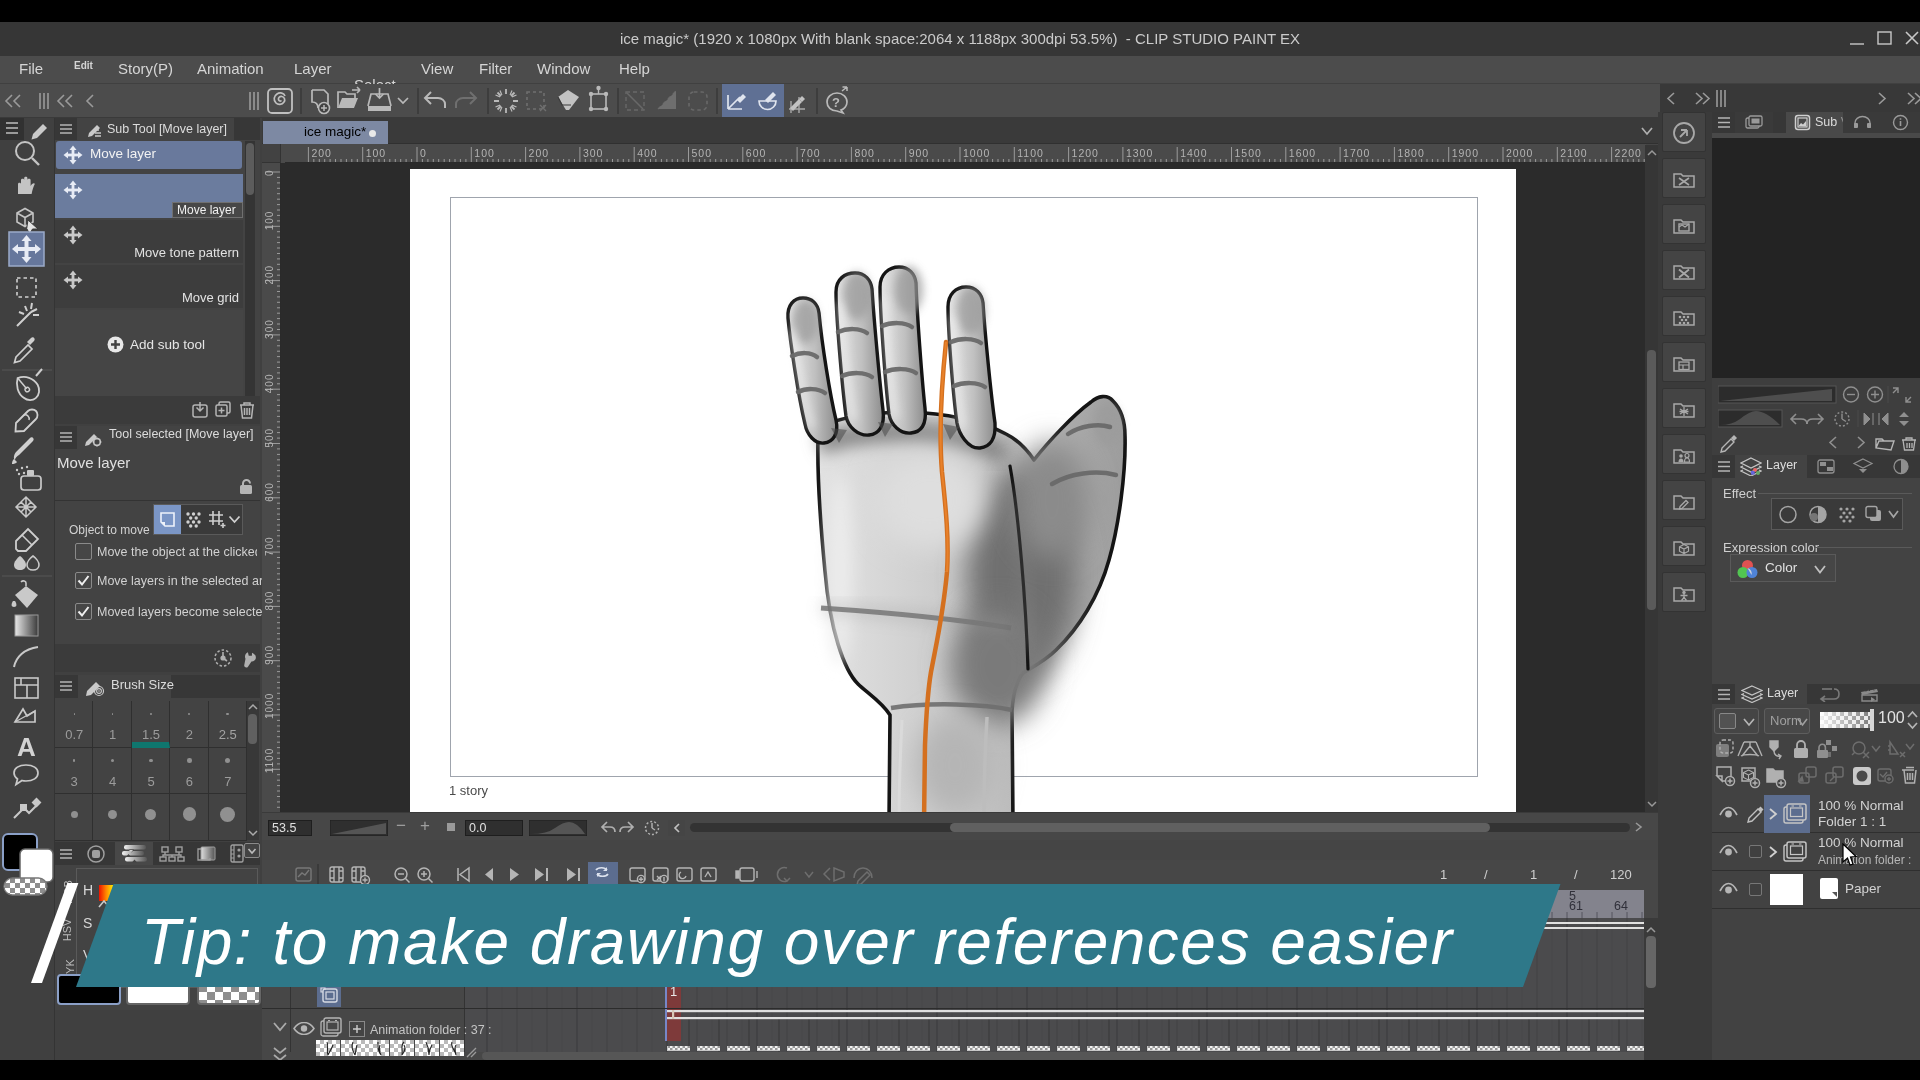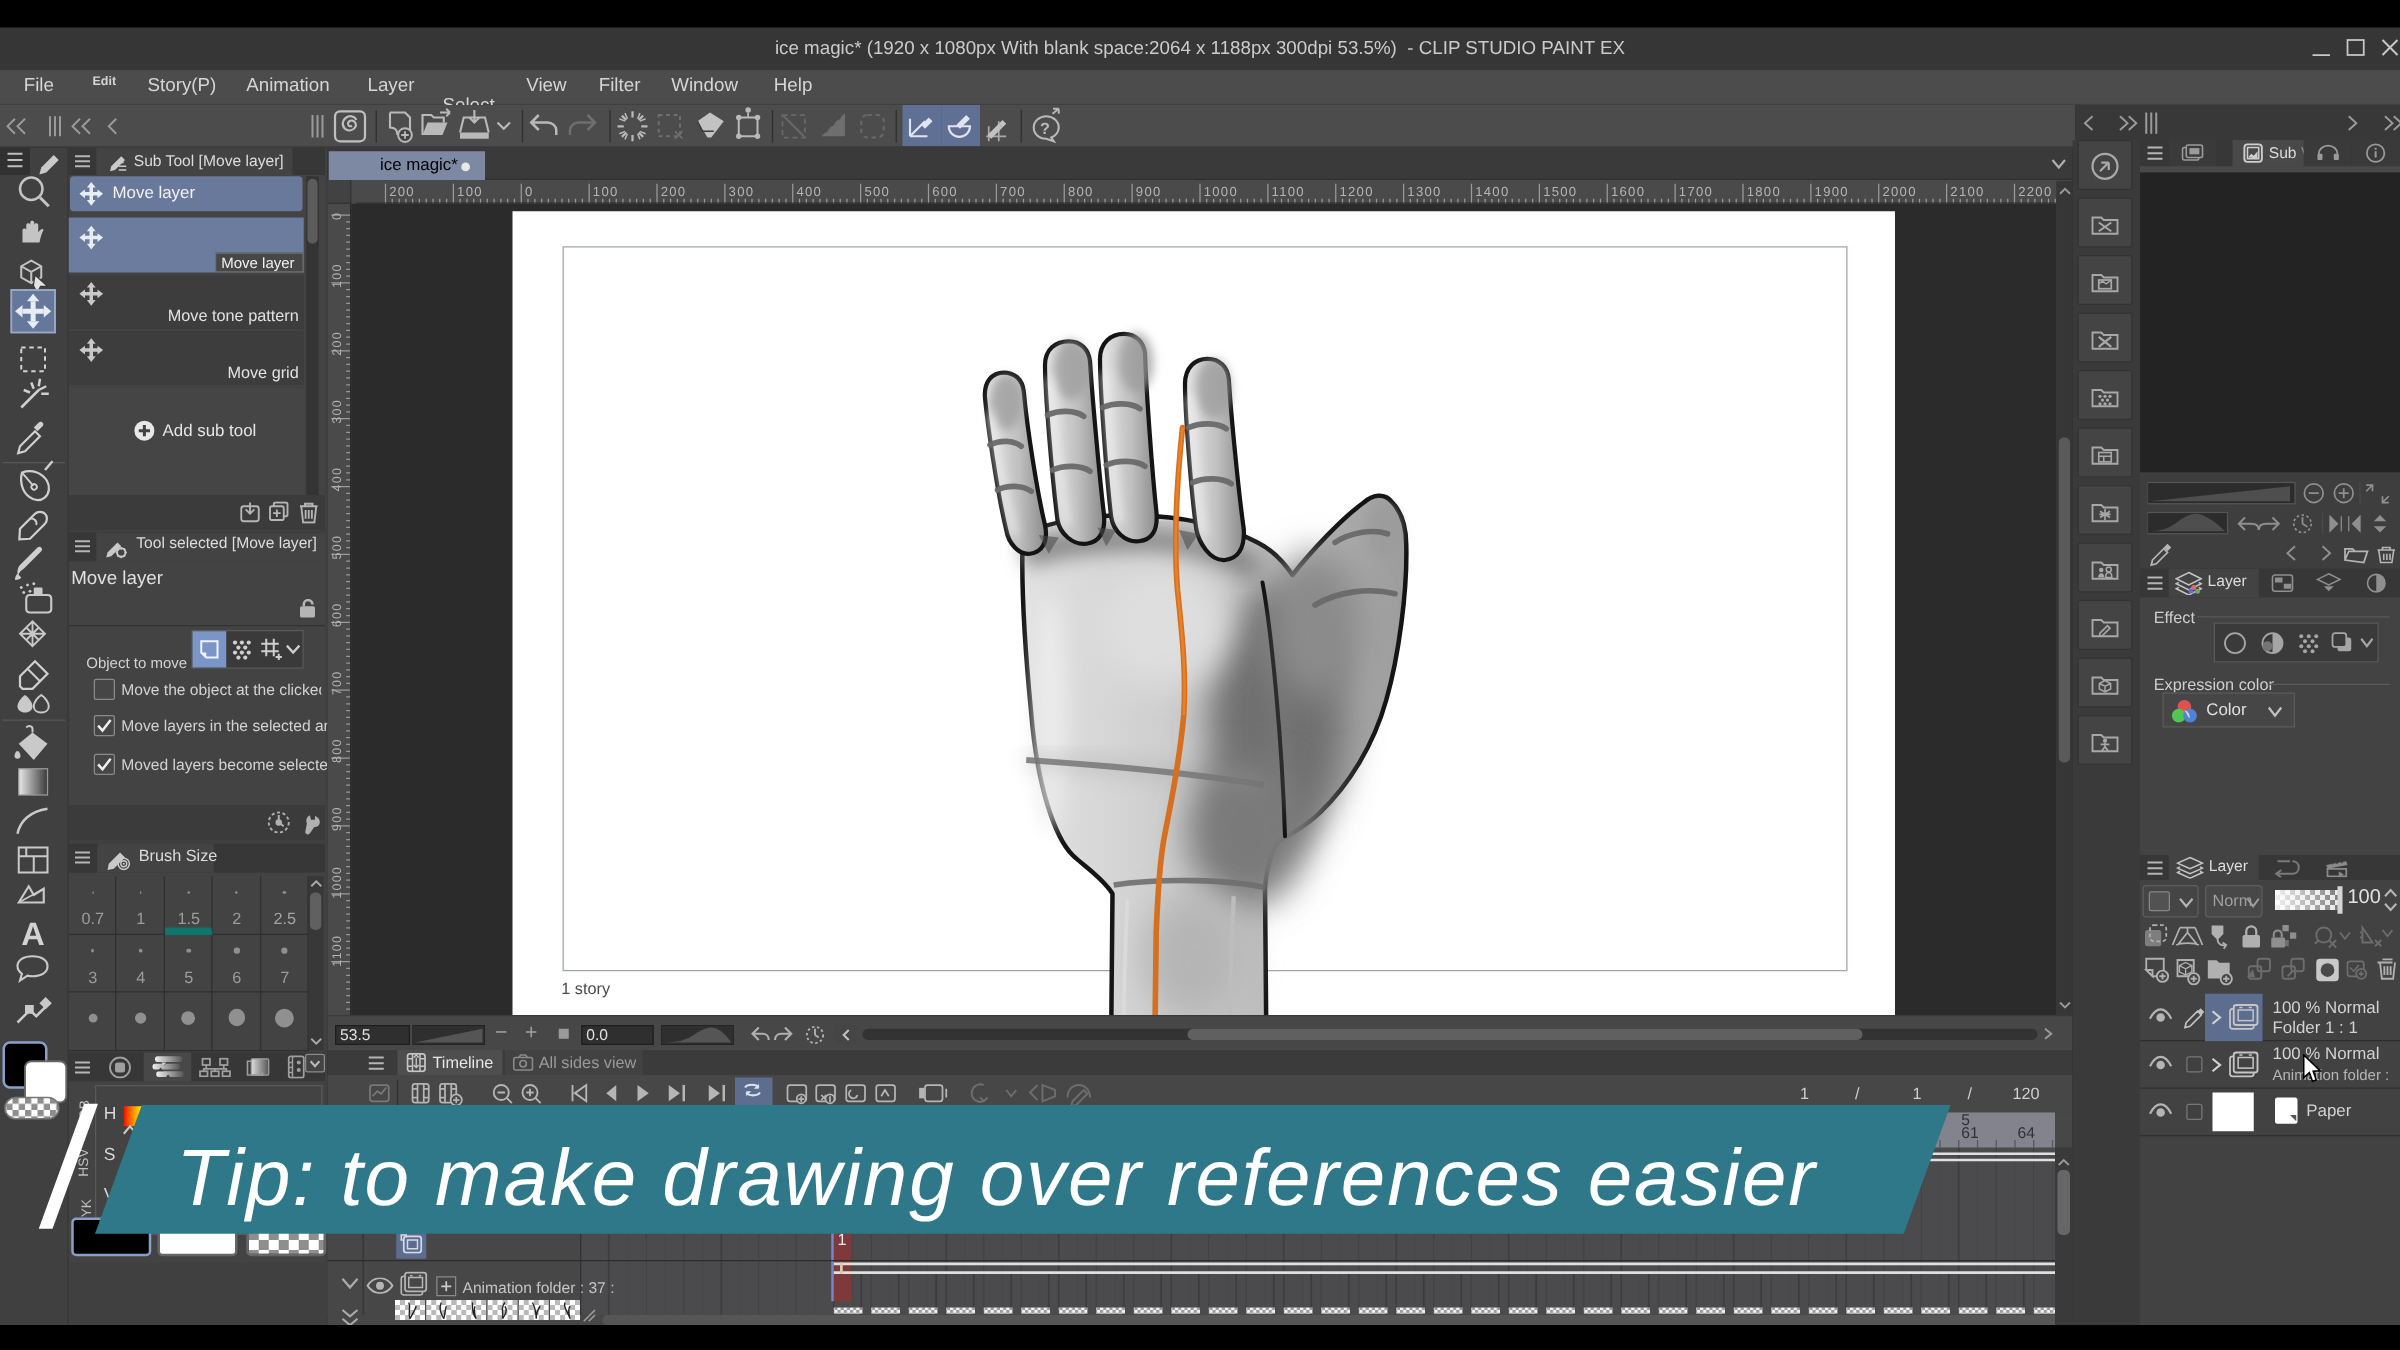--- a/index.html
+++ b/index.html
@@ -747,21 +747,21 @@
       <svg class="abs" style="left:2px;top:4px;" width="10" height="8" viewBox="0 0 10 8">
           <path d="M1 6 L5 2 L9 6" fill="none" stroke="#999" stroke-width="1.5"></path>
         </svg>
       <div class="abs" style="left:2px;top:205px;width:9px;height:260px;background:#5a5a5a;border-radius:4px;"></div>
       <svg class="abs" style="left:2px;top:655px;" width="10" height="8" viewBox="0 0 10 8">
           <path d="M1 2 L5 6 L9 2" fill="none" stroke="#999" stroke-width="1.5"></path>
         </svg>
     </div>
 
     <div class="abs" style="left:0;top:694px;width:1396px;height:28px;background:#474747;border-top:1px solid #3a3a3a;">
-      <div class="abs" style="left:6px;top:7px;width:60px;height:16px;background:#2f2f2f;border:1px solid #1e1e1e;color:#e0e0e0;font-size:12.5px;line-height:15px;padding-left:3px;">53.5</div>
+      <div class="abs" style="left:6px;top:7px;width:44px;height:16px;background:#2f2f2f;border:1px solid #1e1e1e;color:#e0e0e0;font-size:12.5px;line-height:15px;padding-left:3px;">53.5</div>
       <svg class="abs" style="left:68px;top:7px;" width="58" height="16" viewBox="0 0 58 16">
           <rect width="58" height="16" fill="#2f2f2f" stroke="#1e1e1e"></rect>
           <path d="M2 14 L56 14 L56 3 Z" fill="#555"></path>
         </svg>
       <div class="abs dim" style="left:134px;top:3px;font-size:17px;">−</div>
       <div class="abs dim" style="left:158px;top:3px;font-size:17px;">+</div>
       <div class="abs" style="left:185px;top:10px;width:8px;height:8px;background:#9a9a9a;"></div>
       <div class="abs" style="left:203px;top:7px;width:58px;height:16px;background:#2f2f2f;border:1px solid #1e1e1e;color:#e0e0e0;font-size:12.5px;line-height:15px;padding-left:3px;">0.0</div>
       <svg class="abs" style="left:267px;top:7px;" width="58" height="16" viewBox="0 0 58 16">
           <rect width="58" height="16" fill="#2f2f2f" stroke="#1e1e1e"></rect>
@@ -775,41 +775,20 @@
         <rect x="73" y="1" width="17" height="16" fill="#454545"></rect>
           <path d="M84 5 l-4 4 l4 4" fill="none" stroke="#c0c0c0" stroke-width="1.7"></path>
       </svg>
       <div class="abs" style="left:428px;top:10px;width:940px;height:9px;background:#333;border-radius:5px;"></div>
       <div class="abs" style="left:688px;top:10px;width:540px;height:9px;background:#606060;border-radius:5px;"></div>
       <svg class="abs" style="left:1370px;top:8px;" width="12" height="12" viewBox="0 0 12 12">
           <path d="M4 2 l5 4 l-5 4" fill="none" stroke="#999" stroke-width="1.6"></path>
         </svg>
     </div>
 
-    <div class="abs" style="left:0;top:722px;width:1396px;height:20px;background:#3b3b3b;">
-      <svg class="abs" style="left:32px;top:4px;" width="14" height="13" viewBox="0 0 14 13">
-          <path d="M1 2 h12 M1 6.5 h12 M1 11 h12" stroke="#b5b5b5" stroke-width="1.6"></path>
-        </svg>
-      <div class="abs" style="left:56px;top:0;width:84px;height:20px;background:#4e4e4e;">
-        <svg class="abs" style="left:7px;top:2px;" width="16" height="16" viewBox="0 0 16 16">
-            <rect x="1" y="1" width="14" height="14" rx="2" fill="none" stroke="#c5c5c5" stroke-width="1.4"></rect>
-            <path d="M5 1 V15 M11 1 V15 M5 5 h-4 M5 11 h-4 M11 5 h4 M11 11 h4" stroke="#c5c5c5" stroke-width="1.2"></path>
-            <path d="M8 4 v8 m-2-2 l2 2 l2-2 m-4-6 l2-2 l2 2" stroke="#c5c5c5" stroke-width="1.1" fill="none"></path>
-          </svg>
-        <div class="abs" style="left:28px;top:2px;font-size:13px;color:#e6e6e6;">Timeline</div>
-      </div>
-      <div class="abs" style="left:142px;top:0;width:110px;height:20px;background:#424242;">
-        <svg class="abs" style="left:6px;top:3px;" width="17" height="14" viewBox="0 0 17 14">
-            <rect x="1" y="3" width="15" height="10" rx="1.5" fill="none" stroke="#8a8a8a" stroke-width="1.3"></rect>
-            <path d="M5 3 l1.5-2 h4 L12 3" fill="none" stroke="#8a8a8a" stroke-width="1.3"></path>
-            <circle cx="8.5" cy="8" r="2.6" fill="none" stroke="#8a8a8a" stroke-width="1.3"></circle>
-          </svg>
-        <div class="abs" style="left:27px;top:2px;font-size:13px;color:#9a9a9a;">All sides view</div>
-      </div>
-    </div>
 
     <div class="abs" style="left:0;top:742px;width:1396px;height:30px;background:#474747;">
       <svg class="abs" style="left:0;top:0;" width="1396" height="30" viewBox="0 0 1396 30">
         <g stroke="#787878" stroke-width="1.4" fill="none">
           <rect x="34" y="8" width="15" height="13" rx="2"></rect>
             <path d="M36 17 l4-4 l3 2 l4-5"></path>
         </g>
         <path d="M56 4 V26" stroke="#2e2e2e"></path>
         <g stroke="#b5b5b5" stroke-width="1.4" fill="none">
           <rect x="68" y="7" width="13" height="15" rx="2"></rect>

